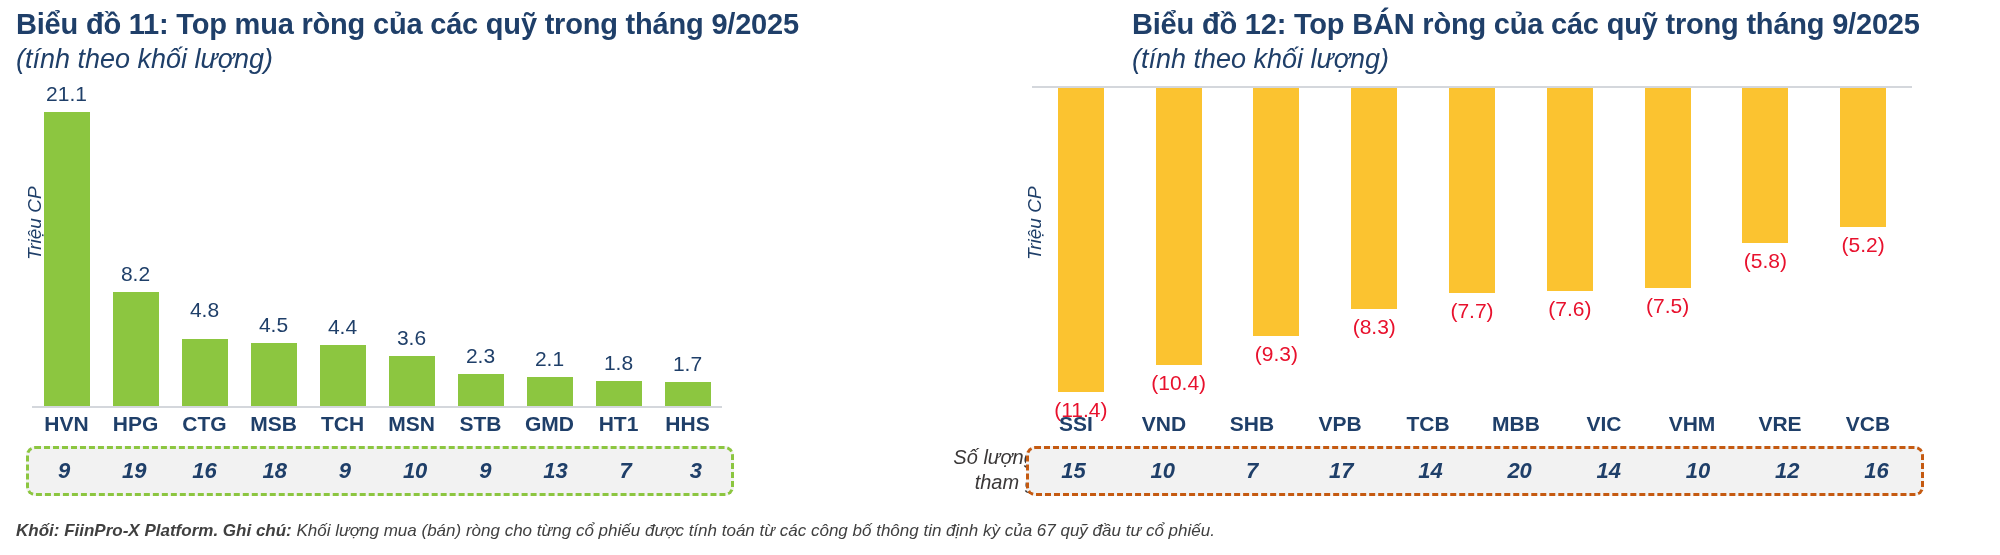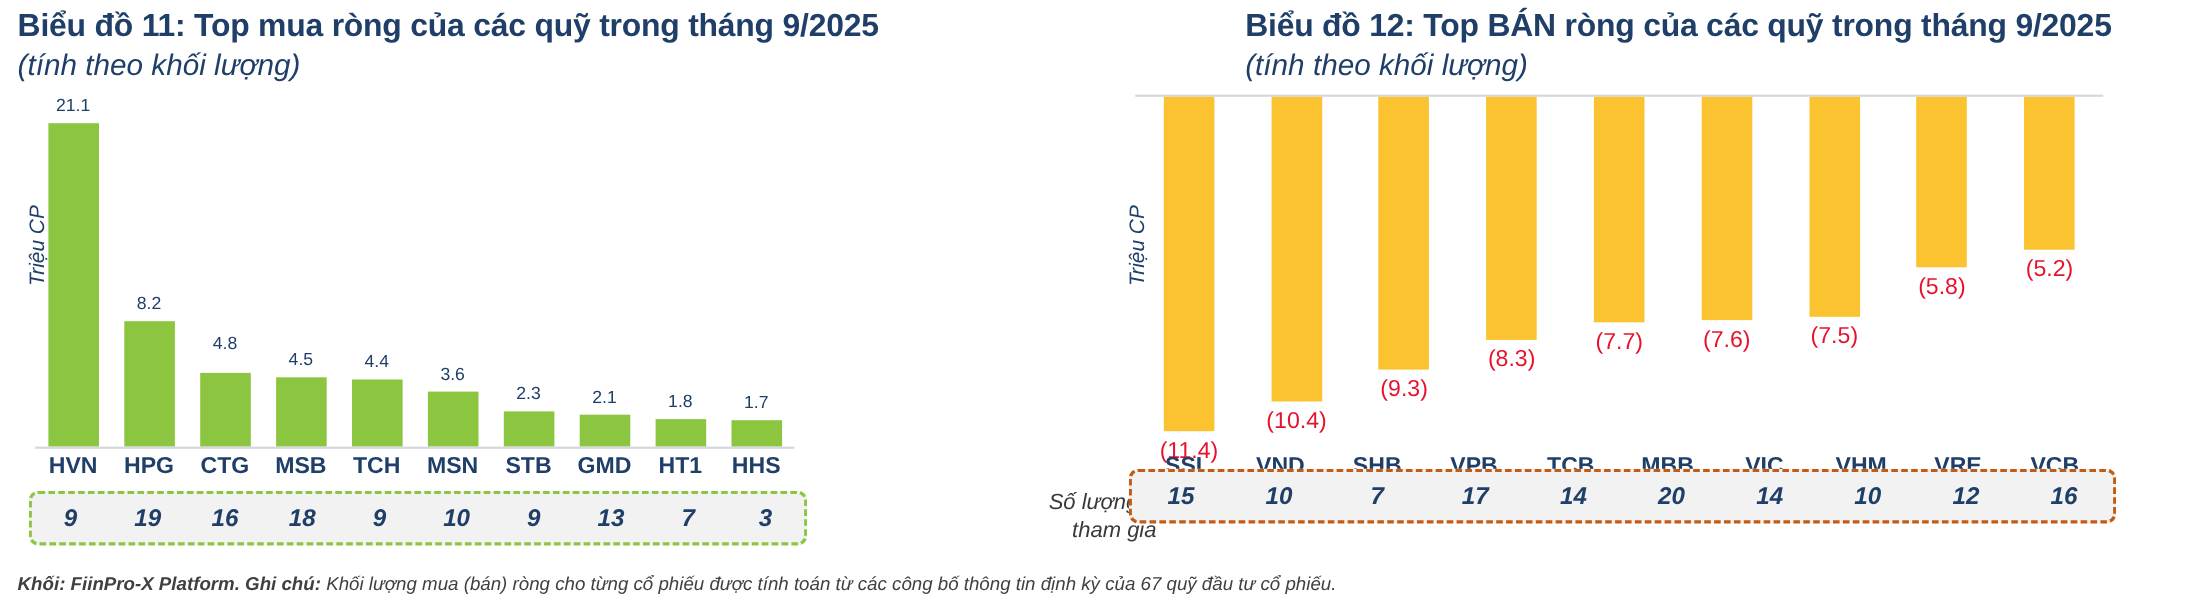--- a/index.html
+++ b/index.html
@@ -68,21 +68,21 @@
     display:flex;flex-direction:column;justify-content:flex-end;align-items:center;
     position:relative;
   }
   .bar-up{
     width:46px;background:#8CC640;
   }
   .bar-label-up{
     position:absolute;
     width:100%;
     text-align:center;
-    font-size:16px;
+    font-size:21px;
     font-weight:normal;
     color:#1F3F69;
   }
 
   
   #plot-right{
     position:absolute;
     left:32px;top:86px;
     width:880px;height:322px;
   }
@@ -132,21 +132,21 @@
     height:44px;
     background:#F2F2F2;
     display:flex;align-items:center;
     border-radius:9px;
   }
   #counts-left{
     left:26px;top:446px;width:702px;
     border:3px dashed #8CC640;
   }
   #counts-right{
-    left:26px;top:426px;width:892px;
+    left:26px;top:446px;width:892px;
     border:3px dashed #C55A11;
   }
   .count{
     flex:1 1 0;text-align:center;
     font-size:22px;font-weight:bold;font-style:italic;
     color:#1F3F69;
   }
 
   
   #legend-note{

